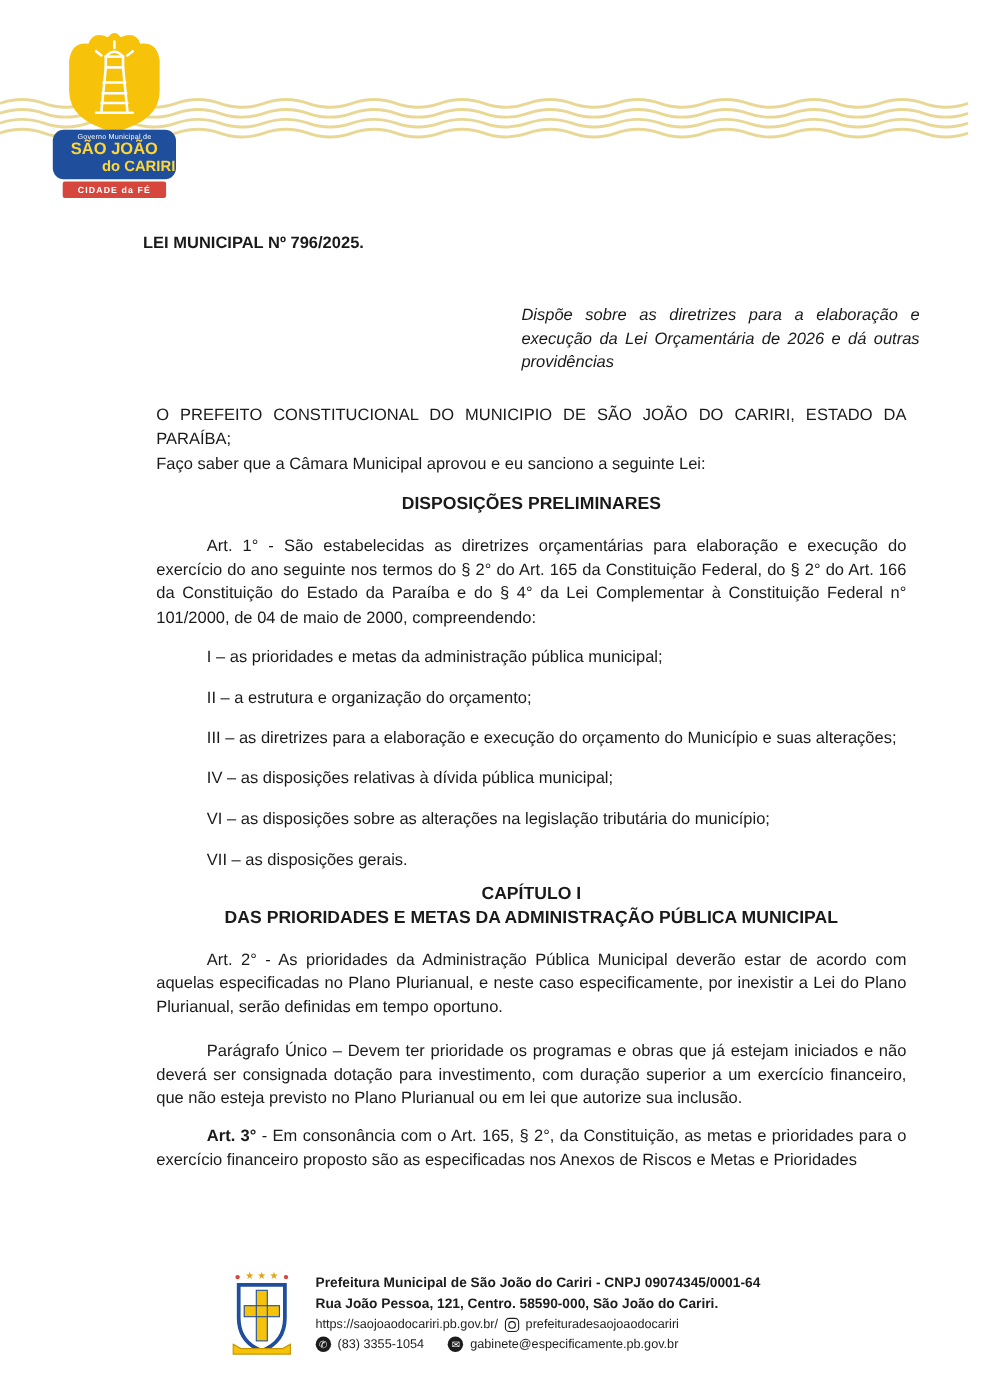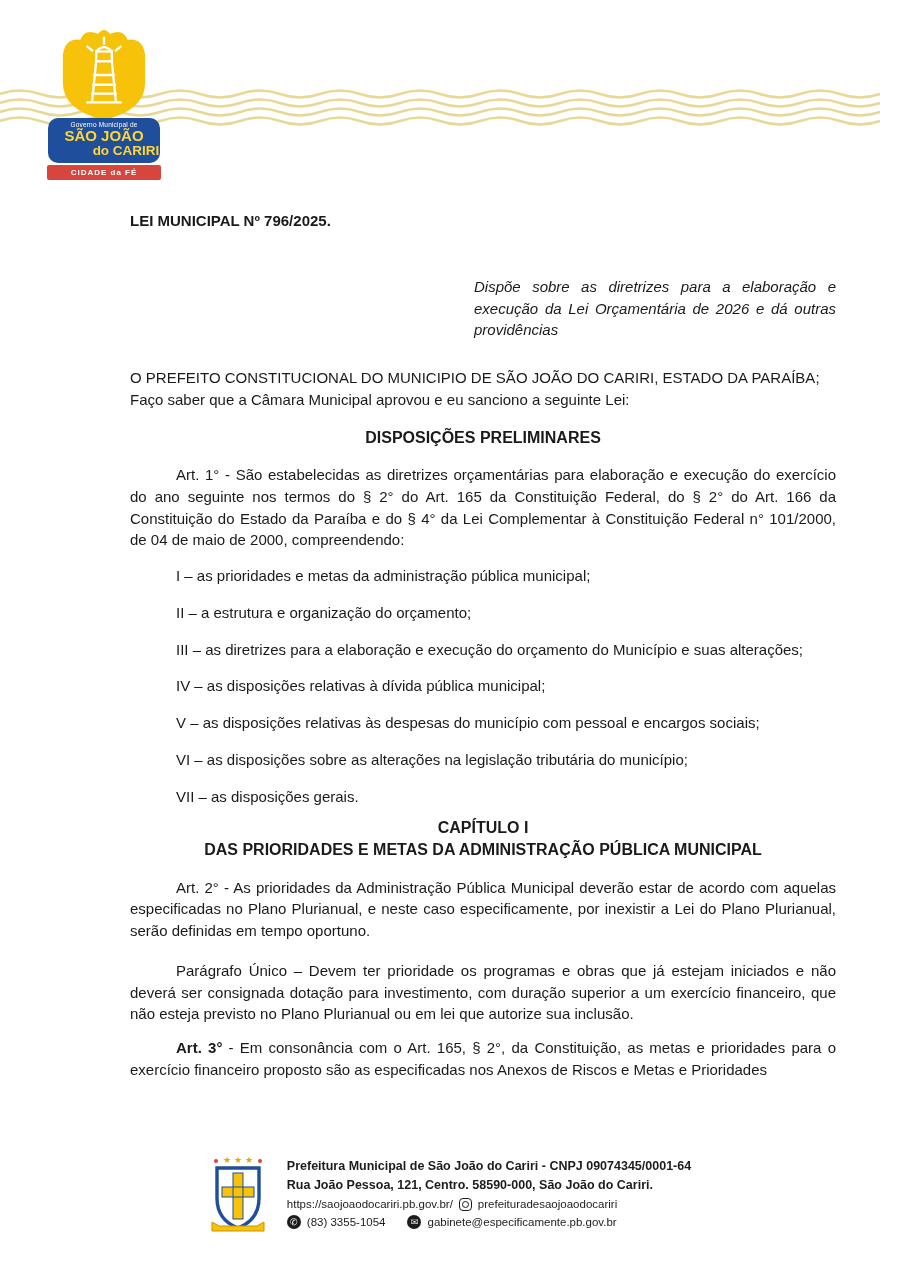--- a/index.html
+++ b/index.html
@@ -28,29 +28,29 @@
   .crest{display:block;}
   .logo-blue{
     width:112px;background:var(--blue);border-radius:10px;
     text-align:center;padding:3px 0 5px;margin-top:-6px;
     box-sizing:border-box;
   }
   .gov-label{display:block;color:#fff;font-size:6.5px;letter-spacing:.2px;}
   .city1{display:block;color:#ffd633;font-weight:bold;font-size:15px;line-height:1.05;}
   .city2{display:block;color:#ffd633;font-weight:bold;font-size:13.5px;line-height:1.05;margin-left:44px;}
   .logo-red{
-    width:114px;background:var(--red);color:#fff;
+    width:94px;background:var(--red);color:#fff;
     font-size:8px;font-weight:bold;letter-spacing:1px;
     text-align:center;padding:3px 0;margin-top:2px;border-radius:2px;
   }
   
   .content{
     position:absolute;left:130px;top:210px;width:706px;z-index:1;
   }
-  .content p{margin:0 0 14px;line-height:1.45;text-align:justify;}
+  .content p{margin:0 12px 14px;line-height:1.45;text-align:justify;}
   .law-number{font-weight:bold;margin:0 0 44px !important;text-align:left !important;}
   .epigraph{
     width:362px;margin:0 0 26px auto !important;
     font-style:italic;text-align:justify;
   }
   .preamble1{margin-bottom:0 !important;}
   .preamble2{margin-bottom:16px !important;}
   .heading{
     text-align:center;font-weight:bold;font-size:16px;
     margin:10px 0 16px;line-height:1.35;
@@ -125,21 +125,20 @@
     <p class="preamble2">Faço saber que a Câmara Municipal aprovou e eu sanciono a seguinte Lei:</p>
 
     <h2 class="heading">DISPOSIÇÕES PRELIMINARES</h2>
 
     <p class="indent">Art. 1° - São estabelecidas as diretrizes orçamentárias para elaboração e execução do exercício do ano seguinte nos termos do § 2° do Art. 165 da Constituição Federal, do § 2° do Art. 166 da Constituição do Estado da Paraíba e do § 4° da Lei Complementar à Constituição Federal n° 101/2000, de 04 de maio de 2000, compreendendo:</p>
 
     <p class="clause">I – as prioridades e metas da administração pública municipal;</p>
     <p class="clause">II – a estrutura e organização do orçamento;</p>
     <p class="clause">III – as diretrizes para a elaboração e execução do orçamento do Município e suas alterações;</p>
     <p class="clause">IV – as disposições relativas à dívida pública municipal;</p>
-    <p class="clause">V – as disposições relativas às despesas do município com pessoal e encargos sociais;</p>
     <p class="clause">VI – as disposições sobre as alterações na legislação tributária do município;</p>
     <p class="clause last">VII – as disposições gerais.</p>
 
     <h2 class="heading">
       <span>CAPÍTULO I</span><br>
       <span>DAS PRIORIDADES E METAS DA ADMINISTRAÇÃO PÚBLICA MUNICIPAL</span>
     </h2>
 
     <p class="indent" style="margin-bottom:18px">Art. 2° - As prioridades da Administração Pública Municipal deverão estar de acordo com aquelas especificadas no Plano Plurianual, e neste caso especificamente, por inexistir a Lei do Plano Plurianual, serão definidas em tempo oportuno.</p>
 

